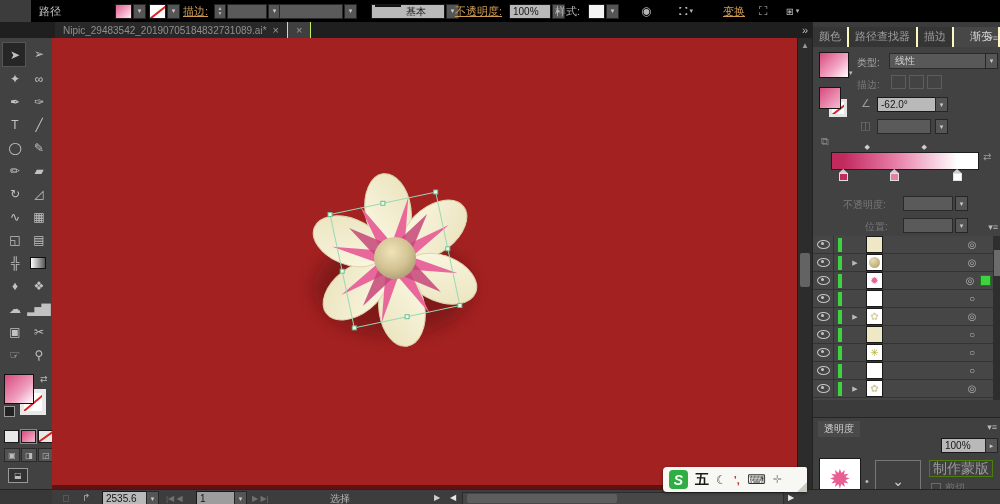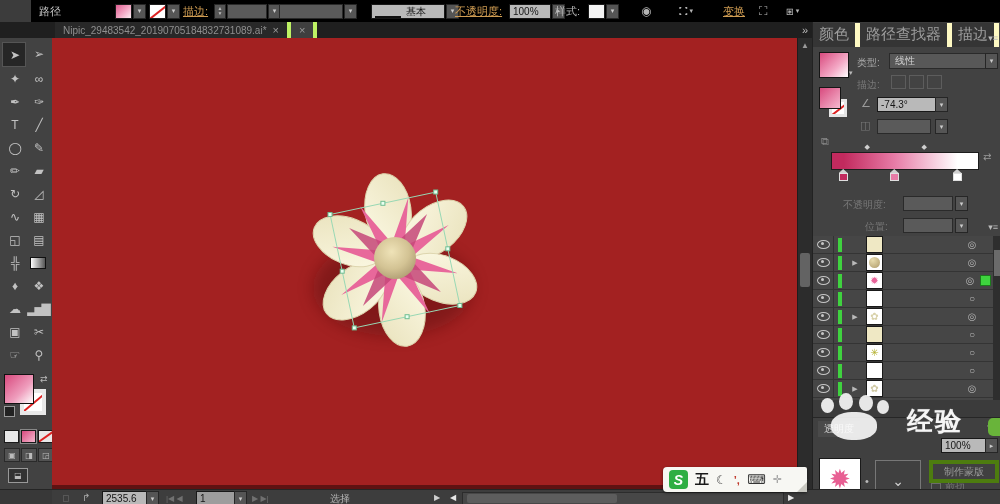--- a/index.html
+++ b/index.html
@@ -22,21 +22,21 @@
   .swatch{width:15px;height:13px;border:1px solid #1c1c1c;}
   .sw-gradpink{background:linear-gradient(135deg,#e05e91 0%,#f4a9c6 55%,#fdeef4 100%);}
   .sw-none{background:#fff;position:relative;overflow:hidden;}
   .sw-none:after{content:'';position:absolute;left:-2px;top:5px;width:24px;height:2px;background:#d22;
                  transform:rotate(-38deg);}
   .cb-icon{color:#b5b5b5;font-size:12px;}
   
   .tabbar{left:0;top:22px;width:1000px;height:16px;background:#1f1f1f;display:flex;}
   .tabbar-pad{width:55px;height:16px;}
   .tab{display:flex;align-items:center;gap:6px;padding:0 8px;font-size:10px;color:#8f8f8f;
-       background:#282828;border-right:4px solid #bef264;white-space:nowrap;overflow:hidden;}
+       background:#282828;border-right:1px solid #bef264;white-space:nowrap;overflow:hidden;}
   .tab.active{background:#3f3f3f;color:#d2d2d2;}
   .tab-close{color:#9a9a9a;font-size:11px;}
   .tab-overflow{position:absolute;right:188px;top:0;height:16px;display:flex;align-items:center;
                 color:#bbb;font-size:11px;padding:0 4px;}
   
   .toolbar{left:0;top:38px;width:52px;height:451px;background:#424242;border-right:1px solid #2a2a2a;}
   .tools-grid{position:absolute;left:2px;top:4px;width:48px;display:grid;grid-template-columns:24px 24px;}
   .tool{height:23px;display:flex;align-items:center;justify-content:center;color:#c2c2c2;font-size:12px;
         letter-spacing:-2px;}
   .tool-active{background:#262626;border:1px solid #555;}
@@ -63,21 +63,21 @@
               color:#bbb;font-size:8px;display:flex;align-items:center;justify-content:center;}
   
   .canvas{left:52px;top:38px;width:745px;height:451px;background:#a32121;overflow:hidden;}
   .canvas-bottom-strip{position:absolute;left:0;bottom:0;width:100%;height:4px;background:#5f1212;}
   .vscroll{left:797px;top:38px;width:15px;height:451px;background:#2c2c2c;border-left:1px solid #1d1d1d;}
   .vthumb{position:absolute;left:2px;top:215px;width:10px;height:34px;background:#636363;border-radius:2px;}
   .vsarrow{position:absolute;left:3px;color:#9a9a9a;font-size:8px;}
   
   .dock{left:812px;top:22px;width:188px;height:482px;background:#3b3b3b;border-left:1px solid #222;}
   .ptabs{position:absolute;left:0;width:188px;height:17px;background:#303030;display:flex;align-items:flex-end;}
-  .ptab{padding:2px 6px 3px 6px;font-size:15px;color:#9d9d9d;background:#353535;border-right:5px solid #fef9c3;
+  .ptab{padding:2px 6px 3px 6px;font-size:11px;color:#9d9d9d;background:#353535;border-right:2px solid #fef9c3;
         white-space:nowrap;}
   .ptab.active{background:#474747;color:#d8d8d8;padding-left:16px;}
   .pmenu{position:absolute;right:3px;top:3px;color:#bbb;font-size:9px;}
   .plabel{position:absolute;font-size:10px;color:#a8a8a8;}
   .plabel.dim{color:#787878;}
   .gstop{position:absolute;top:17px;width:9px;height:11px;}
   .gstop .cap{width:9px;height:4px;background:#cfcfcf;clip-path:polygon(50% 0,100% 100%,0 100%);}
   .gstop .box{width:7px;height:6px;border:1px solid #dfdfdf;}
   .gmid{position:absolute;top:-9px;color:#cfcfcf;font-size:7px;}
   .tinybtn{width:13px;height:12px;border:1px solid #5d5d5d;background:#434343;}
@@ -140,21 +140,21 @@
           <span>▼</span>
         </div>
       <div class="darkfield" style="width:38px;"></div>
       <div class="ddbtn">▾</div>
     </div>
     <div class="cb-item" style="left:248px;gap:1px;">
       <div class="darkfield" style="width:62px;"></div>
       <div class="ddbtn">▾</div>
     </div>
     <div class="cb-item" style="left:340px;gap:1px;">
-      <div class="lightfield" style="width:66px;display:flex;align-items:flex-end;gap:5px;">
+      <div class="lightfield" style="width:66px;display:flex;align-items:flex-start;gap:5px;">
         <span style="display:inline-block;width:26px;height:2px;background:#111;"></span>
         <span>基本</span>
       </div>
       <div class="ddbtn">▾</div>
     </div>
     <div class="cb-item goldlink" style="left:424px;">不透明度:</div>
     <div class="cb-item" style="left:478px;gap:1px;">
       <div class="lightfield" style="width:34px;">100%</div>
       <div class="ddbtn">▸</div>
     </div>
@@ -314,21 +314,21 @@
       <div class="abs ddbtn" style="left:172px;top:6px;height:14px;">▾</div>
 
       <div class="plabel dim" style="left:44px;top:31px;">描边:</div>
       <div class="abs" style="left:78px;top:28px;display:flex;gap:3px;">
         <div class="tinybtn"></div>
         <div class="tinybtn"></div>
         <div class="tinybtn"></div>
       </div>
 
       <div class="abs" style="left:48px;top:50px;color:#9a9a9a;font-size:11px;">∠</div>
-      <div class="abs lightfield" style="left:64px;top:50px;width:52px;">-74.3°</div>
+      <div class="abs lightfield" style="left:64px;top:50px;width:52px;">-62.0°</div>
       <div class="abs ddbtn" style="left:122px;top:50px;">▾</div>
 
       <div class="abs" style="left:47px;top:72px;color:#787878;font-size:11px;">◫</div>
       <div class="abs darkfield" style="left:64px;top:72px;width:52px;"></div>
       <div class="abs ddbtn" style="left:122px;top:72px;">▾</div>
 
       <div class="abs" style="left:18px;top:105px;width:146px;height:16px;">
         <div id="gradbar" style="width: 100%; height: 100%; border: 1px solid rgb(28, 28, 28); background: linear-gradient(90deg, rgb(194, 42, 94) 8%, rgb(231, 124, 167) 43%, rgb(255, 255, 255) 86%, rgb(255, 255, 255) 100%);"></div>
         <div>
             <div class="gstop" style="left: calc(8% - 4px);">
@@ -466,37 +466,26 @@
       <div style="position:absolute;left:5px;top:3px;font-size:10px;color:#cfcfcf;background:#4a4a4a;padding:1px 6px;">透明度</div>
       <div style="position:absolute;right:4px;top:4px;color:#bbb;font-size:9px;">▾≡</div>
       <div class="abs lightfield" style="left:128px;top:20px;width:40px;">100%</div>
       <div class="abs ddbtn" style="left:172px;top:20px;">▸</div>
 
       <div class="abs" style="left:6px;top:40px;width:40px;height:40px;background:#fff;border:1px solid #1a1a1a;display:flex;align-items:center;justify-content:center;color:#e85f93;font-size:26px;">✹</div>
       <div class="abs" style="left:52px;top:57px;color:#bbb;">•</div>
       <div class="abs" style="left:62px;top:42px;width:44px;height:34px;border:1px solid #777;">
         <div style="text-align:center;color:#cfcfcf;font-size:14px;margin-top:12px;">⌄</div>
       </div>
-      <div class="abs" style="left:116px;top:42px;width:62px;height:15px;border:4px solid #4d7c0f;color:#9a9a9a;font-size:10px;display:flex;align-items:center;justify-content:center;">制作蒙版</div>
+      <div class="abs" style="left:116px;top:42px;width:62px;height:15px;border:1px solid #4d7c0f;color:#9a9a9a;font-size:14px;display:flex;align-items:center;justify-content:center;">制作蒙版</div>
       <div class="abs" style="left:118px;top:63px;color:#787878;font-size:10px;"><span class="checkbox"></span><span>剪切</span></div>
       <div class="abs" style="left:118px;top:74px;color:#787878;font-size:10px;"><span class="checkbox"></span><span>反相蒙版</span></div>
     </div>
   </div>
 
-  <div class="abs" style="left:815px;top:396px;width:185px;height:46px;z-index:25;pointer-events:none;">
-    <div class="paw" style="position:absolute;left:0;top:0;width:90px;height:46px;">
-      <i style="left:6px;top:2px;width:13px;height:15px;"></i>
-      <i style="left:24px;top:-3px;width:14px;height:17px;"></i>
-      <i style="left:44px;top:-1px;width:14px;height:16px;"></i>
-      <i style="left:62px;top:4px;width:12px;height:14px;"></i>
-      <i style="left:16px;top:16px;width:46px;height:28px;border-radius:45%;"></i>
-    </div>
-    <div class="wm-text" style="position:absolute;left:92px;top:8px;">经验</div>
-    <div style="position:absolute;right:-2px;top:22px;width:14px;height:18px;background:#69b43a;border-radius:5px 0 0 5px;"></div>
-  </div>
 
   <div class="abs sogou">
     <div class="sogou-s">S</div>
     <div style="color:#1a1a1a;font-weight:bold;font-size:14px;">五</div>
     <div style="color:#333;font-size:12px;">☾</div>
     <div style="color:#c0392b;font-weight:bold;font-size:11px;">’,</div>
     <div style="color:#333;font-size:13px;">⌨</div>
     <div style="color:#999;font-size:11px;">✛</div>
     <div class="sogou-fold"></div>
   </div>

